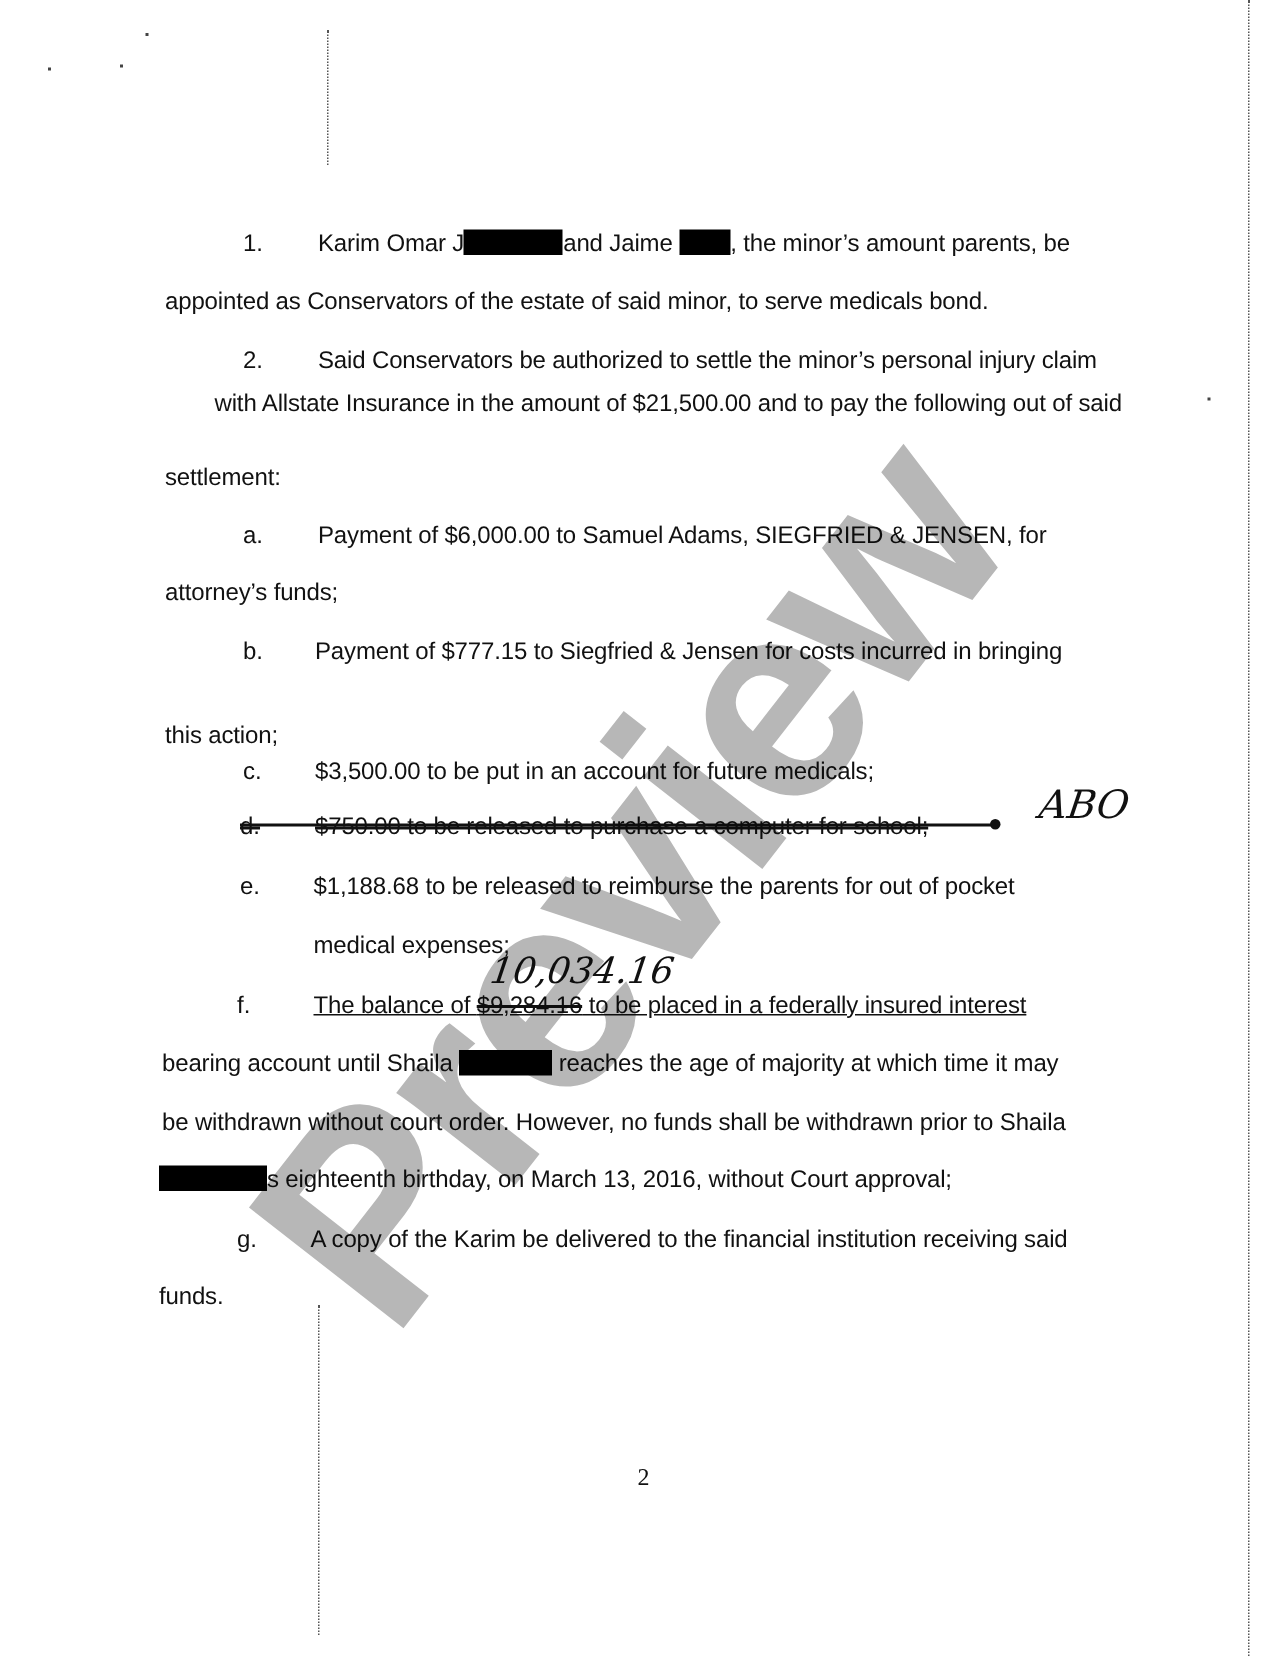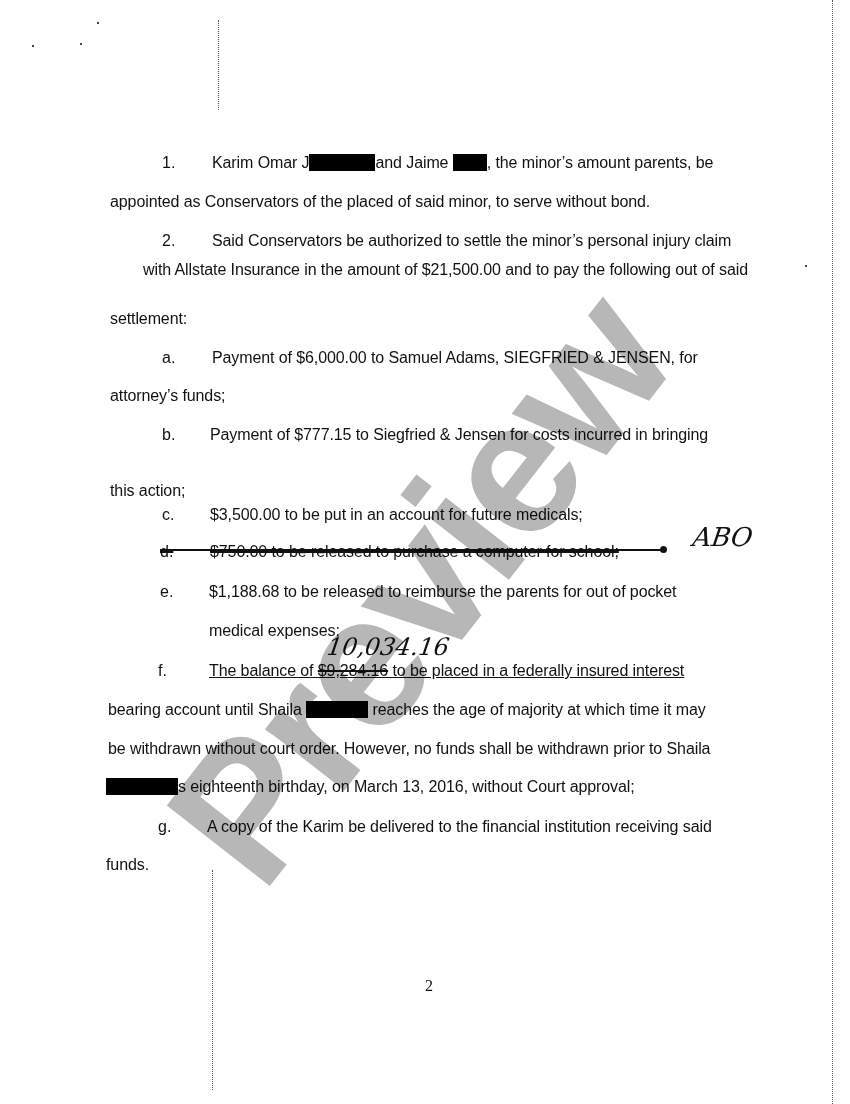--- a/index.html
+++ b/index.html
@@ -32,21 +32,21 @@
   <div class="speck" style="left:97px; top:22px;"></div>
   <div class="speck" style="left:80px; top:43px;"></div>
   <div class="speck" style="left:32px; top:45px;"></div>
   <div class="speck" style="left:805px; top:265px;"></div>
 
   <div class="num" style="left:162px; top:153px;">1.</div>
   <div class="line" style="left:212px; top:153px;">
     <span>Karim Omar J</span><span class="redact" style="width:66px;"></span><span>and Jaime</span>
     <span class="redact" style="width:34px;"></span><span>, the minor’s amount parents, be</span>
   </div>
-  <div class="line" style="left:110px; top:192px;">appointed as Conservators of the placed of said minor, to serve without bond.</div>
+  <div class="line" style="left:110px; top:192px;">appointed as Conservators of the estate of said minor, to serve medicals bond.</div>
 
   <div class="num" style="left:162px; top:231px;">2.</div>
   <div class="line" style="left:212px; top:231px;text-align:right;">Said Conservators be authorized to settle the minor’s personal injury claim</div>
   <div class="line" style="left:110px; top:260px;margin-left:33px;">with Allstate Insurance in the amount of $21,500.00 and to pay the following out of said</div>
   <div class="line" style="left:110px; top:309px;">settlement:</div>
 
   <div class="num" style="left:162px; top:348px;">a.</div>
   <div class="line" style="left:212px; top:348px;">Payment of $6,000.00 to Samuel Adams, SIEGFRIED &amp; JENSEN, for</div>
   <div class="line" style="left:110px; top:386px;">attorney’s funds;</div>
 

